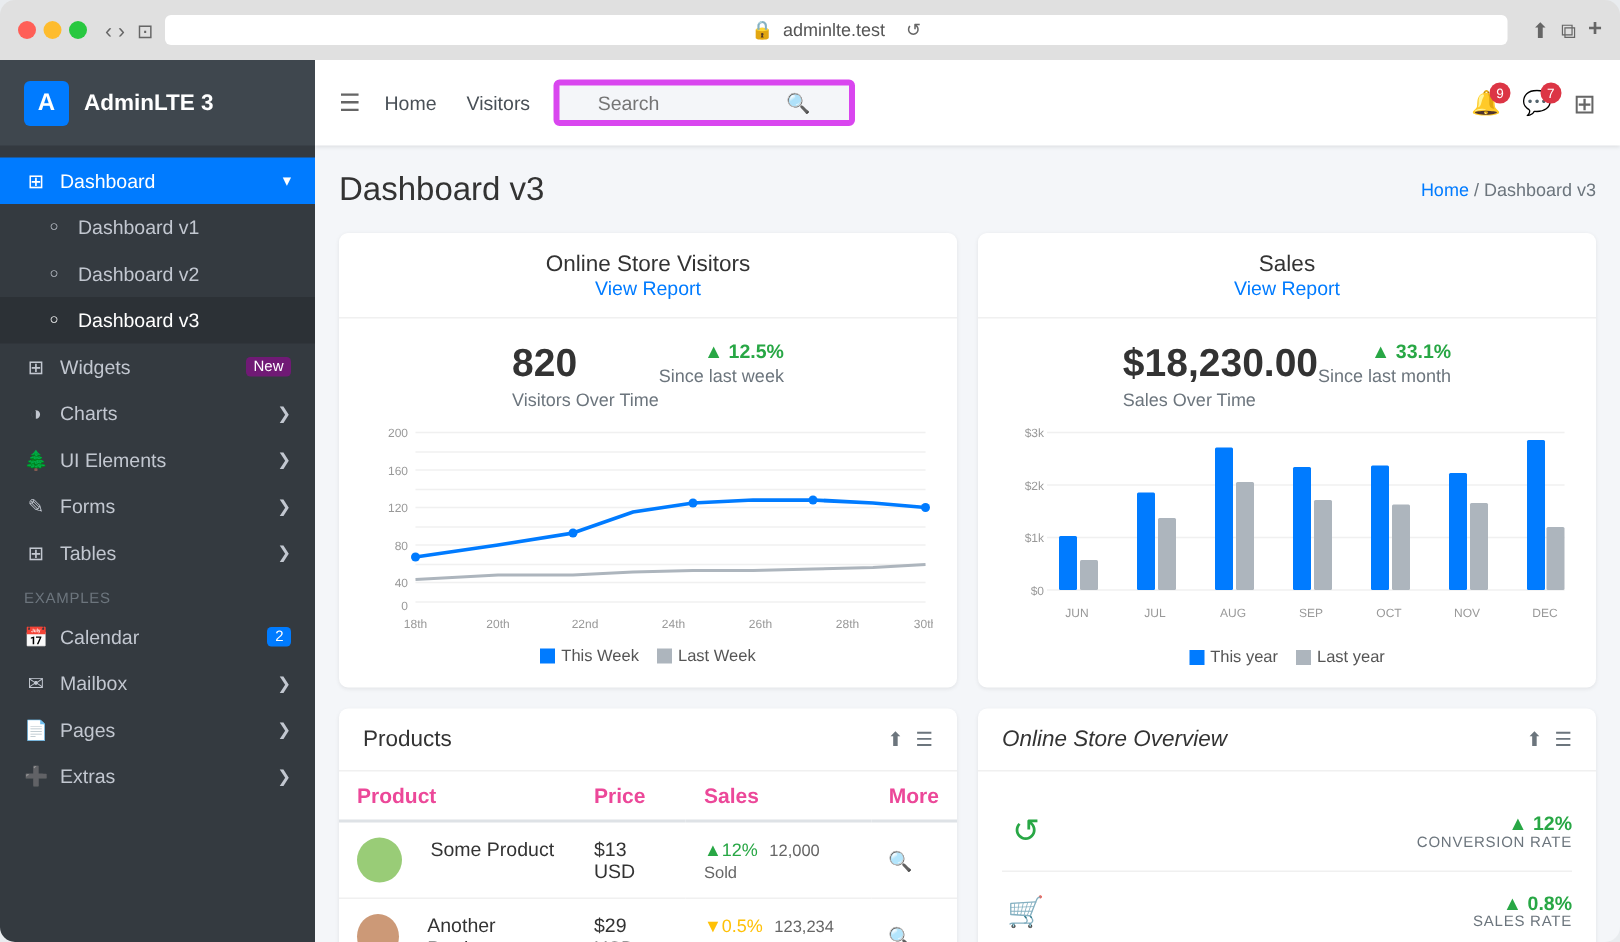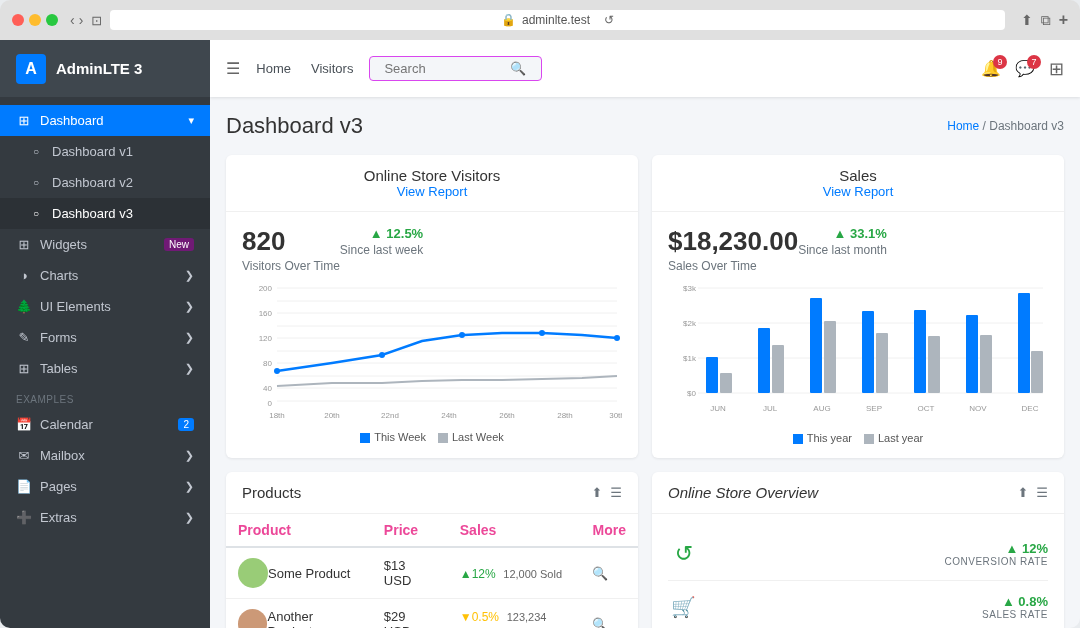--- a/index.html
+++ b/index.html
@@ -139,23 +139,23 @@
       height: 57px;
       box-shadow: 0 1px 3px rgba(0,0,0,0.1);
       flex-shrink: 0;
     }
     .menu-toggle { background: none; border: none; font-size: 16px; color: #666; cursor: pointer; }
     .nav-link { color: #495057; font-size: 13px; text-decoration: none; padding: 0 4px; }
     .search-bar {
       display: flex;
       align-items: center;
       background: #f4f6f9;
-      border: 1px solid #d946ef;
+      border: 4px solid #d946ef;
       border-radius: 4px;
-      padding: 4px 14px;
+      padding: 4px 25px;
       gap: 6px;
     }
     .search-bar input {
       border: none;
       background: none;
       outline: none;
       font-size: 13px;
       color: #495057;
       width: 120px;
     }
@@ -210,40 +210,40 @@
     }
     .card-title { font-size: 15px; font-weight: 500; color: #333; }
     .view-report { color: #007bff; font-size: 13px; text-decoration: none; }
     .card-body { padding: 14px 16px; }
 
     
     .stat-number { font-size: 26px; font-weight: 700; color: #333; }
     .stat-change-positive { color: #28a745; font-size: 13px; font-weight: 600; }
     .stat-sub { font-size: 12px; color: #6c757d; margin-top: 2px; }
     .stat-meta { text-align: right; }
-    .stat-row { display: flex; justify-content: flex-start; align-items: flex-start; margin-bottom: 10px; }
+    .stat-row { display: flex; justify-content: center; align-items: flex-start; margin-bottom: 10px; }
 
     
     .chart-container { position: relative; height: 140px; margin: 8px 0; }
     .chart-legend { display: flex; gap: 12px; justify-content: center; font-size: 11px; color: #555; margin-top: 6px; }
     .legend-dot { width: 10px; height: 10px; display: inline-block; margin-right: 4px; vertical-align: middle; }
 
     
     .products-card { background: white; border-radius: 6px; box-shadow: 0 1px 3px rgba(0,0,0,0.08); }
     .products-header {
       padding: 12px 16px;
       display: flex; align-items: center; justify-content: space-between;
       border-bottom: 1px solid #f0f0f0;
     }
     .products-title { font-size: 15px; font-weight: 500; }
     .table-actions { display: flex; gap: 8px; color: #6c757d; }
     table { width: 100%; border-collapse: collapse; }
     th { padding: 8px 12px; text-align: left; font-size: 14px; font-weight: 600; color: #ec4899; border-bottom: 2px solid #dee2e6; }
     td { padding: 10px 12px; border-bottom: 1px solid #f0f0f0; font-size: 13px; vertical-align: middle; }
-    .product-cell { display: flex; align-items: center; gap: 0; }
+    .product-cell { display: flex; align-items: flex-start; gap: 19px; }
     .product-img { width: 30px; height: 30px; border-radius: 50%; background: #6c757d; }
     .price-cell { color: #333; }
     .sales-positive { color: #28a745; font-size: 12px; }
     .sales-negative { color: #ffc107; font-size: 12px; }
     .search-icon-cell { color: #6c757d; cursor: pointer; }
 
     
     .overview-card { background: white; border-radius: 6px; box-shadow: 0 1px 3px rgba(0,0,0,0.08); }
     .overview-header {
       padding: 12px 16px;

